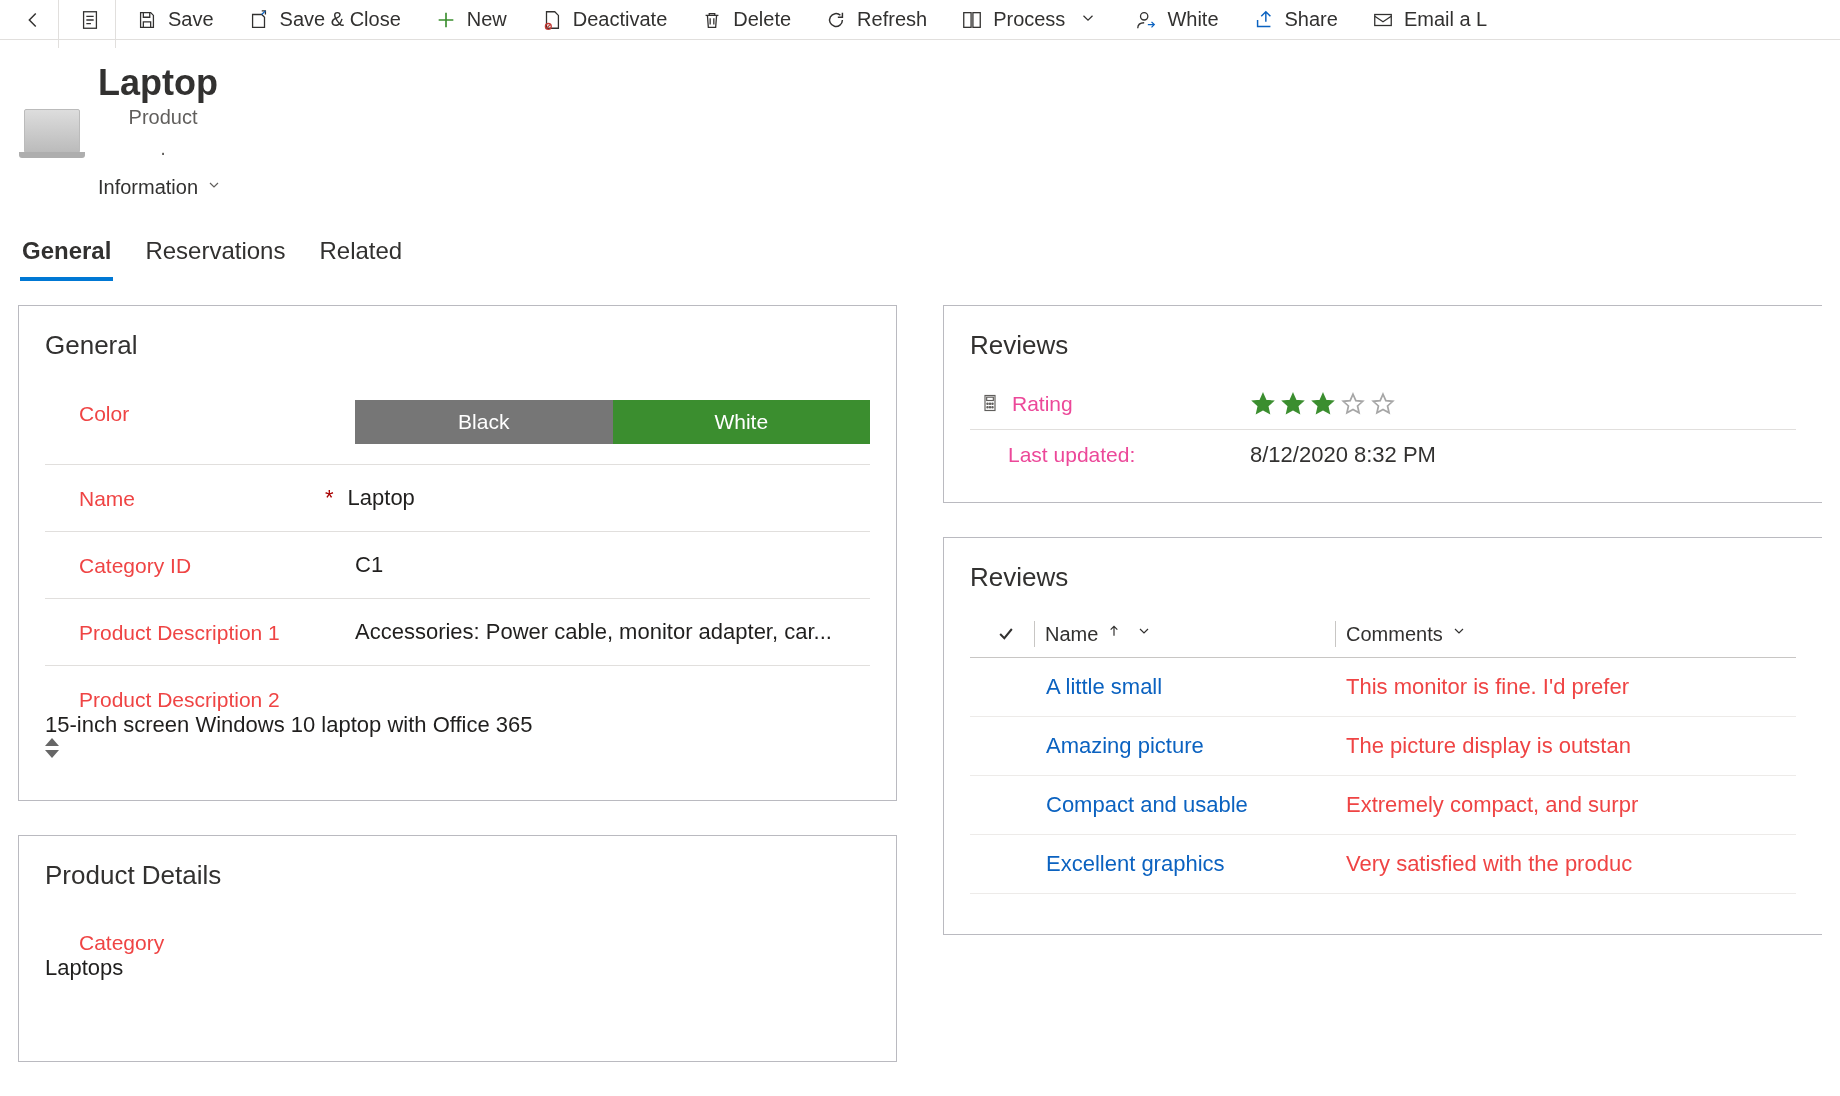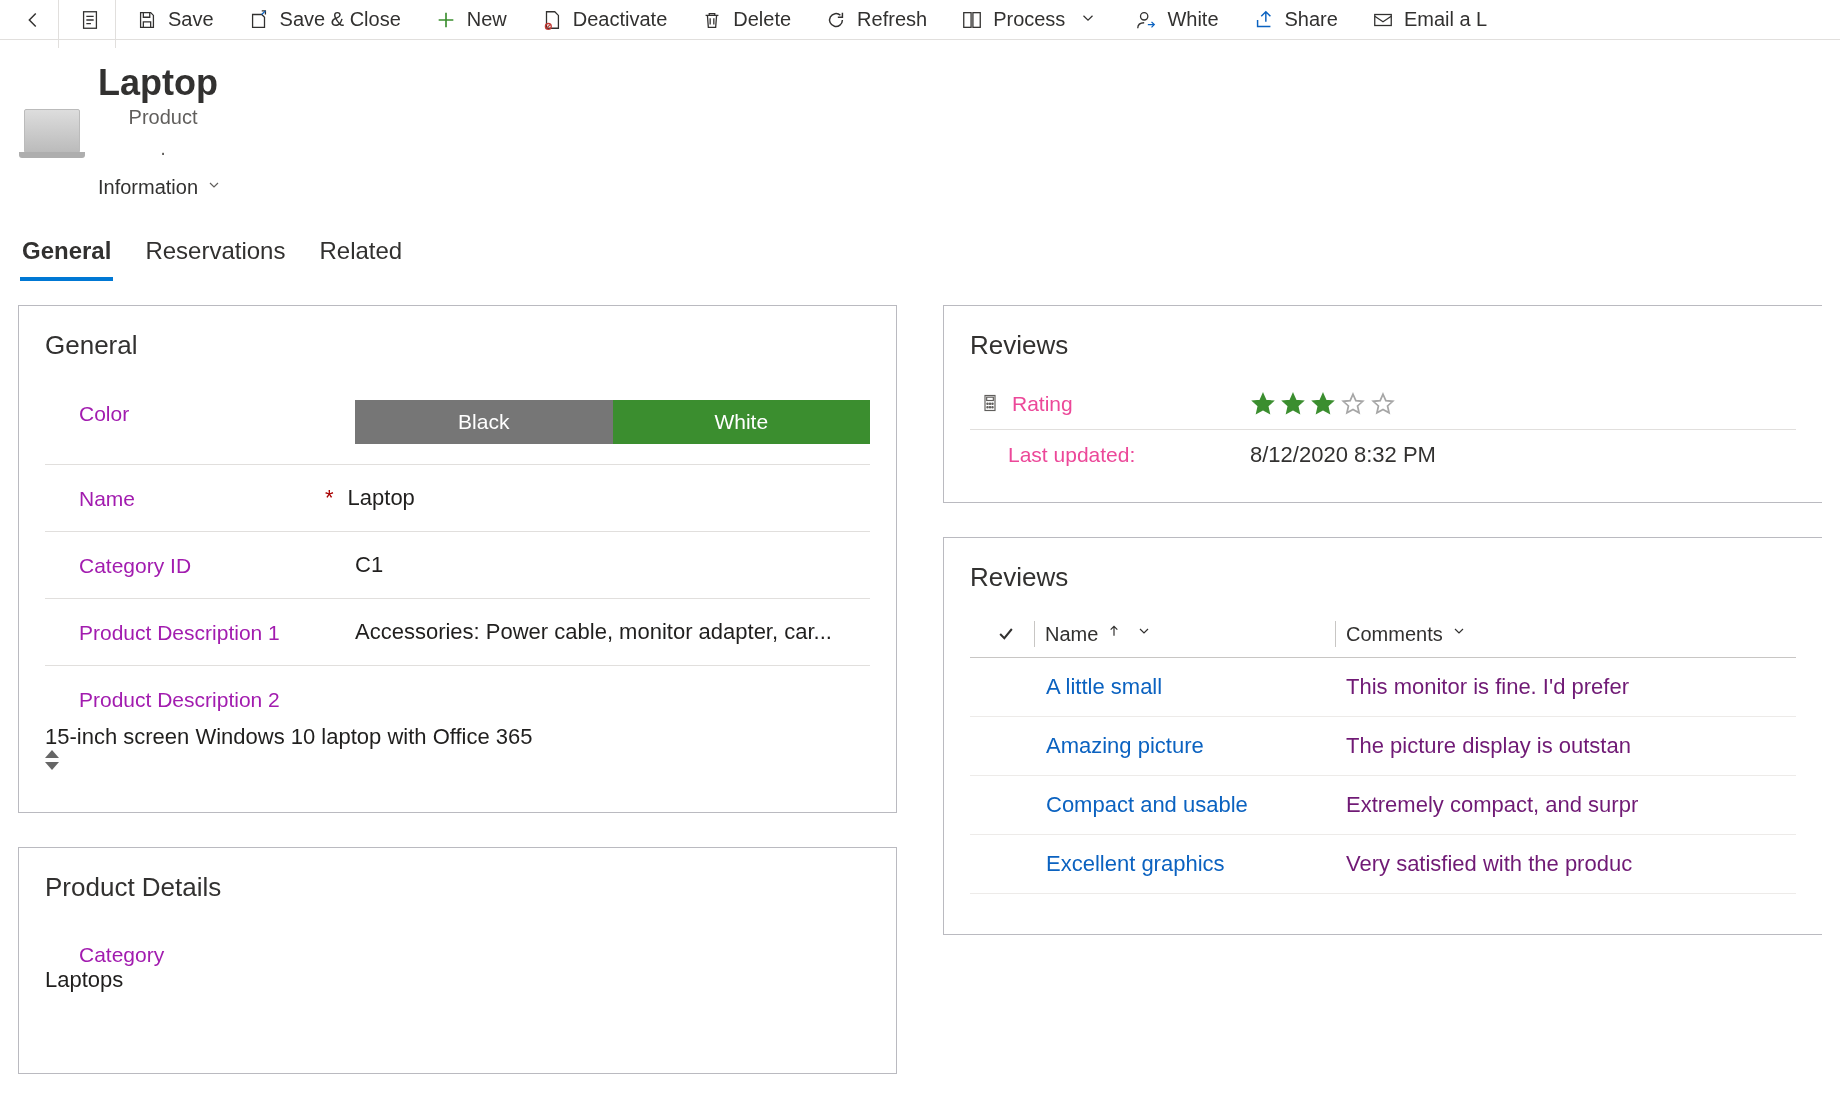--- a/index.html
+++ b/index.html
@@ -86,25 +86,25 @@
   }
 
   
   .frow {
     display:flex; align-items:flex-start;
     padding: 20px 0;
     border-bottom: 1px solid #e1dfdd;
     font-size: 21px;
   }
   .frow:last-child { border-bottom: none; flex-direction: column; }
-  .frow .lbl { width: 280px; color:#a21caf; padding-left: 34px; padding-top:2px; }
+  .frow .lbl { width: 280px; color:#ef4444; padding-left: 34px; padding-top:2px; }
   .frow .req { color:#a80000; padding-right: 14px; font-size:22px; }
   .frow .spacer { width: 30px; }
   .frow .val { flex:1; font-size: 22px; color:#201f1e; white-space: nowrap; overflow:hidden; text-overflow: ellipsis; }
-  .frow .val.multi { white-space: normal; max-height: 50px; overflow:hidden;margin-top:12px; }
+  .frow .val.multi { white-space: normal; max-height: 50px; overflow:hidden; }
   .frow .spin { width:22px; display:flex; flex-direction:column; gap:4px; color:#666; }
   .tri-up, .tri-down {
     width:0;height:0;border-left:7px solid transparent;border-right:7px solid transparent;
   }
   .tri-up{border-bottom:8px solid #666;}
   .tri-down{border-top:8px solid #666;}
 
   
   .pills { display:flex; width:100%; }
   .pill {
@@ -143,21 +143,21 @@
   .th-row .col-name { width: 280px; display:flex; align-items:center; gap:8px;}
   .th-row .col-comm { flex:1; display:flex; align-items:center; gap:8px;}
   .trow {
     display:flex; align-items:center;
     padding: 16px 0;
     border-bottom: 1px solid #edebe9;
     font-size: 22px;
   }
   .trow .pad { width: 76px; }
   .trow .r-name { width: 300px; color:#0b62c0; cursor:pointer; }
-  .trow .r-comm { flex:1; color:#701a75; white-space:nowrap; overflow:hidden; }
+  .trow .r-comm { flex:1; color:#ef4444; white-space:nowrap; overflow:hidden; }
 
   svg { display:block; }
 
   .right-card { border-right:none; }
 </style>
 </head>
 <body>
 
 <div class="cmdbar">
   <div class="nav-back">

